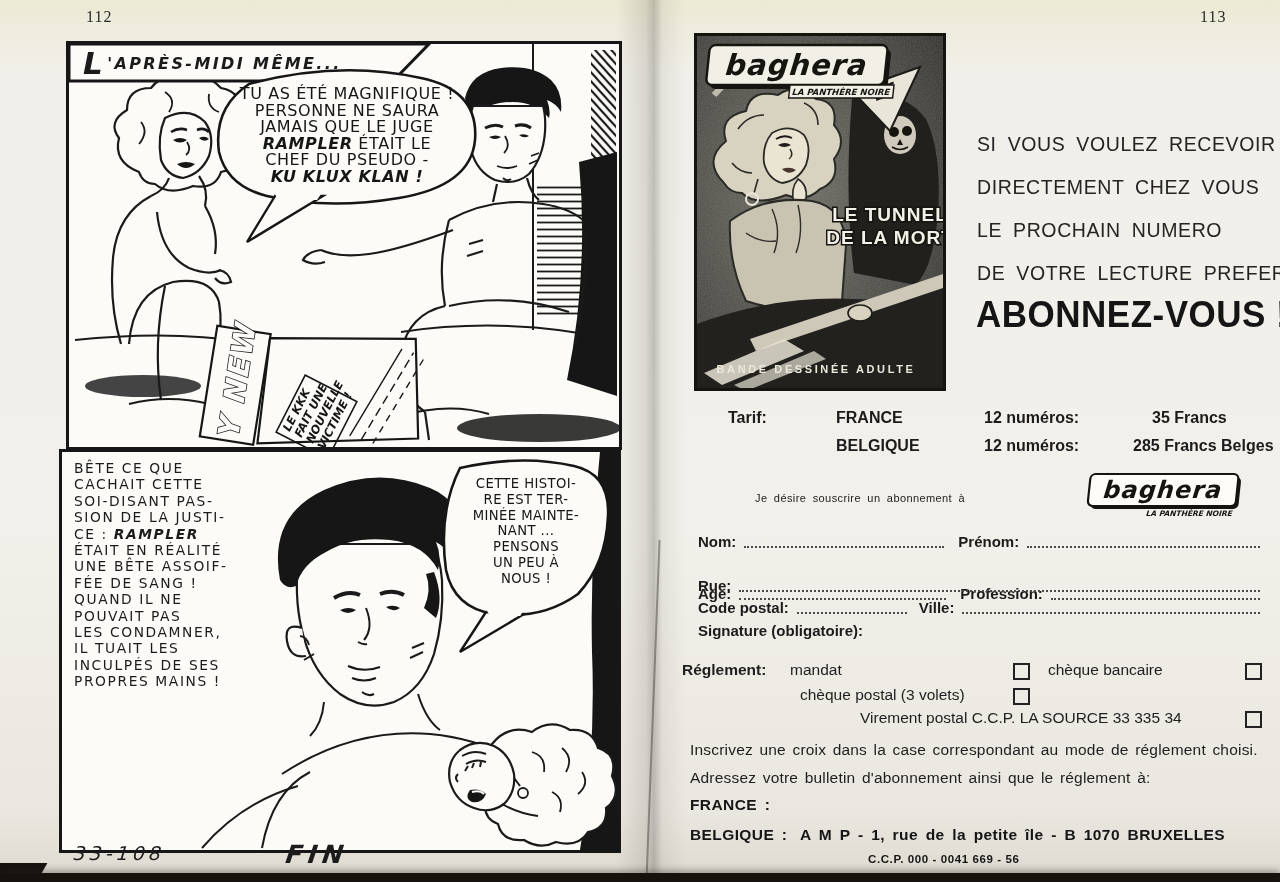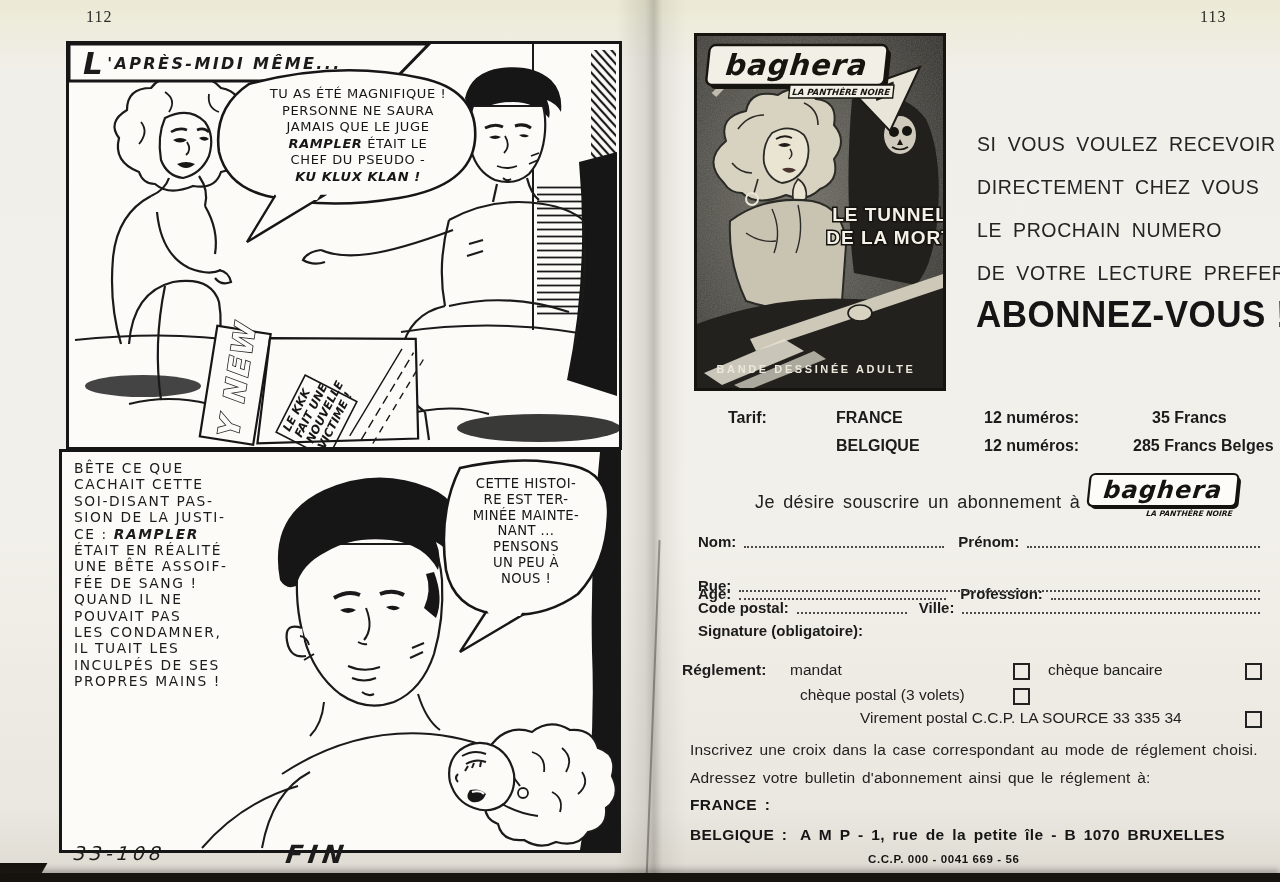--- a/index.html
+++ b/index.html
@@ -15,37 +15,37 @@
     box-shadow:0 -3px 6px rgba(40,35,28,.35);}
   .corner-tear{position:absolute;left:0;bottom:7px;width:52px;height:12px;background:#16130f;transform:skewX(-30deg) translateX(-8px);}
   
   .panel{position:absolute;background:#fcfbf8;border:3px solid #161616;}
   .panel svg.art{position:absolute;left:0;top:0;width:100%;height:100%;}
   .caption-text{position:absolute;left:14px;top:2px;width:340px;height:34px;display:flex;align-items:center;
     font-style:italic;font-family:"DejaVu Sans",sans-serif;font-size:16px;letter-spacing:2.4px;font-weight:600;white-space:nowrap;}
   .cap-initial{font-size:31px;font-weight:bold;margin-right:2px;line-height:1;}
   .bubble-text{position:absolute;text-align:center;font-family:"DejaVu Sans",sans-serif;color:#161616;white-space:nowrap;}
   .bubble-text .ln{white-space:nowrap;}
-  .b1{left:169px;top:42px;width:240px;font-size:13px;line-height:16.6px;letter-spacing:.6px;}
+  .b1{left:158px;top:42px;width:240px;font-size:16px;line-height:16.6px;letter-spacing:.6px;}
   .b2{left:388px;top:24px;width:152px;font-size:13.2px;line-height:15.8px;letter-spacing:.4px;}
   .narration{position:absolute;left:12px;top:8px;width:210px;font-family:"DejaVu Sans",sans-serif;
     font-size:13.8px;line-height:16.4px;letter-spacing:1.6px;white-space:nowrap;}
   .em{font-weight:bold;font-style:italic;}
   .plate{position:absolute;left:74px;top:842px;font-family:"DejaVu Sans",sans-serif;font-style:italic;
     font-size:19px;letter-spacing:4px;transform:skewX(-6deg);}
   .fin{position:absolute;left:286px;top:840px;font-family:"DejaVu Sans",sans-serif;font-style:italic;font-weight:bold;
     font-size:25px;letter-spacing:5px;transform:skewX(-8deg);}
   
   .cover{position:absolute;left:694px;top:33px;width:252px;height:358px;}
   .promo{position:absolute;left:977px;top:133px;font-size:19.5px;letter-spacing:.6px;word-spacing:5px;color:#242424;}
   .promo div{height:43px;white-space:nowrap;}
   .abonnez{position:absolute;left:976px;top:292px;font-size:35px;font-weight:bold;letter-spacing:.5px;color:#151515;
     transform:scaleY(1.08);transform-origin:left top;white-space:nowrap;}
   .tarif-label{position:absolute;font-size:16px;font-weight:bold;white-space:nowrap;}
-  .subline{position:absolute;left:755px;top:492px;font-size:18px;letter-spacing:.4px;word-spacing:3px;color:#222;white-space:nowrap;}
+  .subline{position:absolute;left:755px;top:492px;font-size:11px;letter-spacing:.4px;word-spacing:3px;color:#222;white-space:nowrap;}
   .logo-small{position:absolute;left:1083px;top:472px;width:168px;height:48px;}
   .form-row{position:absolute;left:698px;width:562px;height:20px;display:flex;align-items:flex-end;font-size:15px;}
   .form-row .lbl{font-weight:bold;white-space:nowrap;margin-right:8px;padding-bottom:1px;}
   .dots{border-bottom:2px dotted #4a4a4a;height:14px;margin-bottom:3px;}
   .pay{position:absolute;font-size:15.5px;white-space:nowrap;color:#1e1e1e;}
   .pay.b{font-weight:bold;}
   .box{position:absolute;width:13px;height:13px;border:2px solid #222;background:transparent;}
   .note{position:absolute;font-size:15.5px;letter-spacing:.2px;word-spacing:2px;color:#1e1e1e;white-space:nowrap;}
   .addr{position:absolute;font-size:15.5px;font-weight:bold;letter-spacing:.4px;word-spacing:3px;white-space:nowrap;color:#151515;}
   .ccp{position:absolute;left:868px;top:853px;font-size:11.5px;font-weight:bold;letter-spacing:.6px;color:#151515;white-space:nowrap;}

